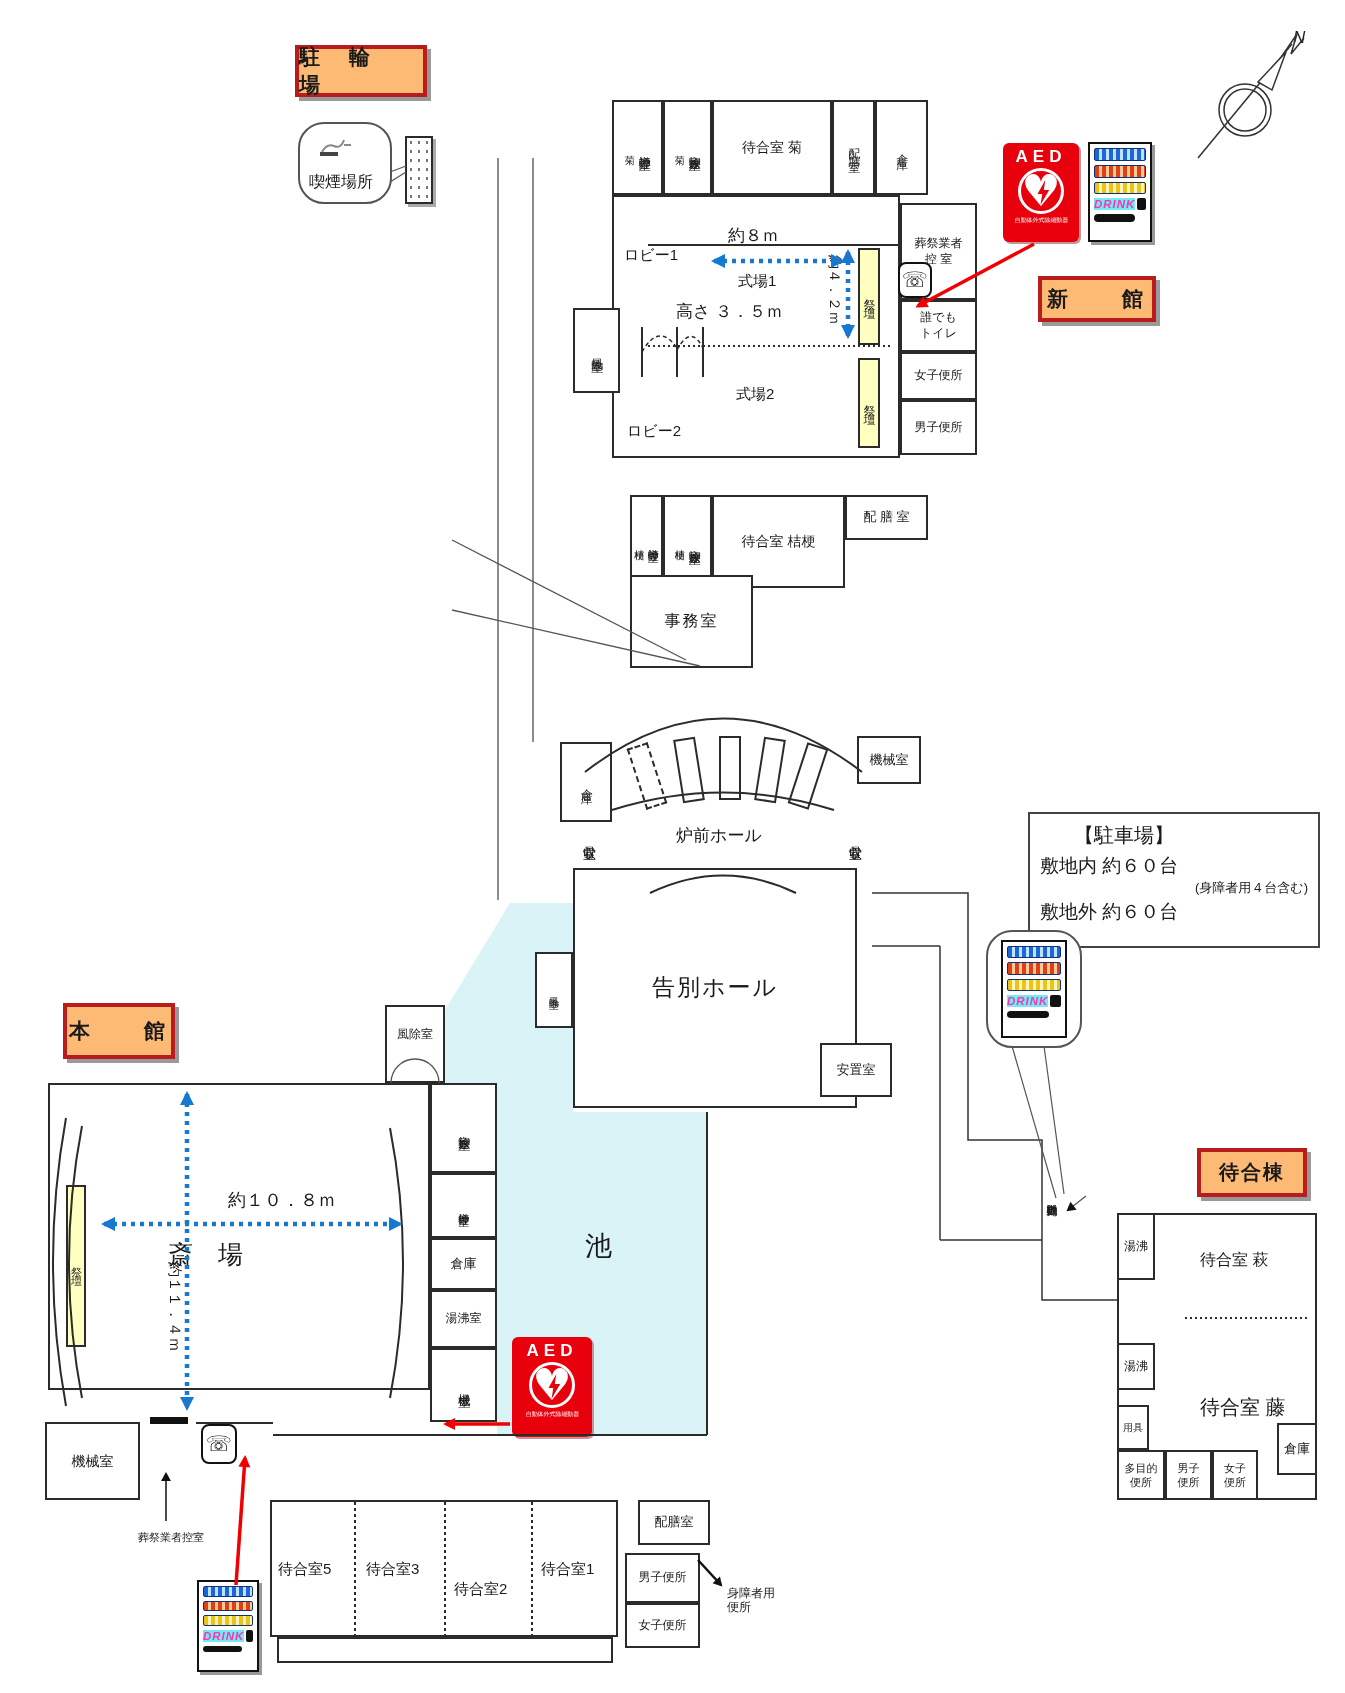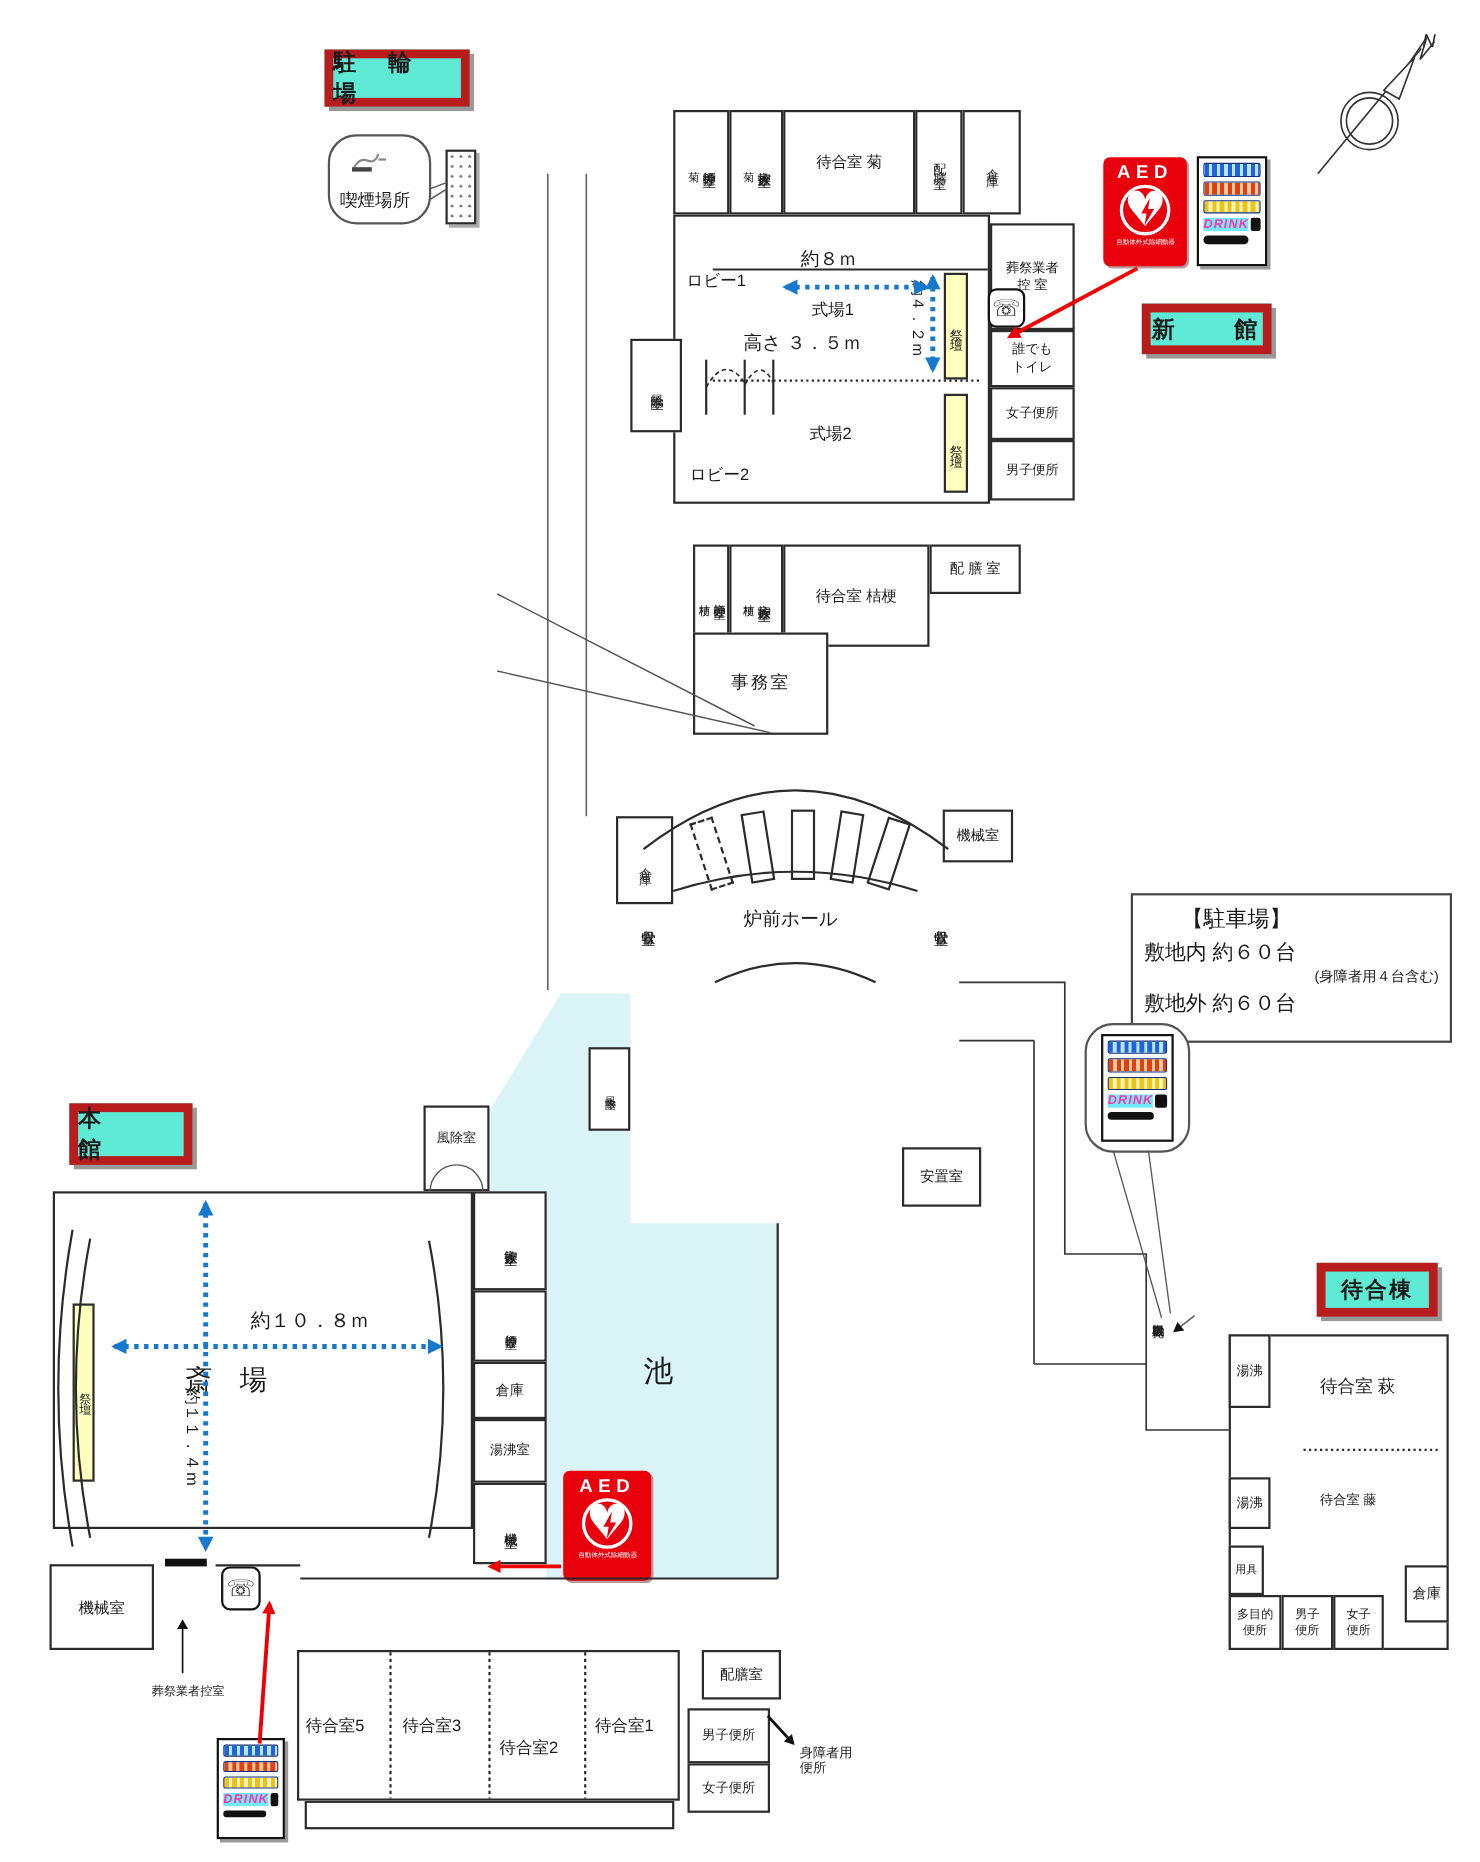--- a/index.html
+++ b/index.html
@@ -6,21 +6,21 @@
 body{background:#fff;font-family:"Liberation Sans","DejaVu Sans",sans-serif}
 .plan{position:relative;width:1345px;height:1693px;background:#fff;color:#1a1a1a;overflow:hidden}
 .abs{position:absolute}
 .room{position:absolute;border:2px solid #2b2b2b;background:#fff;display:flex;flex-direction:column;align-items:center;justify-content:center;text-align:center;font-size:13px;line-height:1.3;color:#1a1a1a}
 .v{writing-mode:vertical-rl;text-orientation:upright;letter-spacing:1px}
 .v span{display:block}
 .tag{font-size:10px}
 .lbl{position:absolute;font-size:15px;color:#1a1a1a;white-space:nowrap}
 .vlbl{position:absolute;writing-mode:vertical-rl;text-orientation:upright;color:#1a1a1a;white-space:nowrap}
 .rot{transform:rotate(90deg);transform-origin:0 0}
-.plate{position:absolute;background:#5eead4;border:8px solid #b91c1c;box-shadow:4px 4px 0 #999;display:flex;align-items:center;justify-content:center;font-weight:bold;font-size:21px;letter-spacing:4px}
+.plate{position:absolute;background:#fdba74;border:4px solid #b91c1c;box-shadow:4px 4px 0 #999;display:flex;align-items:center;justify-content:center;font-weight:bold;font-size:21px;letter-spacing:4px}
 .saidan{position:absolute;background:#ffffc0;border:2px solid #2b2b2b;writing-mode:vertical-rl;text-orientation:upright;display:flex;align-items:center;justify-content:center;font-size:12px;letter-spacing:8px;color:#1a1a1a}
 .callout{position:absolute;background:#fff;border:2px solid #555;border-radius:26px}
 .note{position:absolute;background:#fff;border:2px solid #444}
 .phone{position:absolute;background:#fff;border:2.5px solid #111;border-radius:8px;display:flex;align-items:center;justify-content:center;font-size:21px;color:#111;font-family:"DejaVu Sans",sans-serif}
 .furn{position:absolute;width:22px;height:64px;border:2px solid #2b2b2b;background:#fff}
 .aed{position:absolute;background:#e8000d;border-radius:6px;color:#fff;display:flex;flex-direction:column;align-items:center;padding:4px 2px;box-shadow:2px 2px 0 #b99}
 .aed-t{font-weight:bold;font-size:17px;letter-spacing:5px}
 .aed-heart{width:46px;height:46px;border:3px solid #fff;border-radius:50%;position:relative;display:flex;align-items:center;justify-content:center;margin:1px 0;font-family:"DejaVu Sans",sans-serif}
 .aed-heart .hg{color:#fff;font-size:44px;line-height:40px}
 .aed-bolt{position:absolute;left:15px;top:9px;width:15px;height:25px;background:#e8000d;clip-path:polygon(62% 0,10% 56%,42% 56%,30% 100%,88% 40%,52% 40%)}
@@ -131,20 +131,21 @@
   <div class="room v" style="left:560px;top:742px;width:52px;height:80px;font-size:12px;letter-spacing:3px">倉庫</div>
   <div class="room" style="left:857px;top:736px;width:64px;height:48px;font-size:13px">機械室</div>
   <div class="furn" style="left:636px;top:744px;transform:rotate(-18deg);border-style:dashed"></div>
   <div class="furn" style="left:678px;top:738px;transform:rotate(-9deg)"></div>
   <div class="furn" style="left:719px;top:736px"></div>
   <div class="furn" style="left:759px;top:738px;transform:rotate(9deg)"></div>
   <div class="furn" style="left:797px;top:744px;transform:rotate(18deg)"></div>
   <div class="lbl" style="left:676px;top:824px;font-size:17px">炉前ホール</div>
   <div class="vlbl" style="left:580px;top:836px;font-size:13px">収骨室</div>
   <div class="vlbl" style="left:846px;top:836px;font-size:13px">収骨室</div>
+  <div class="room" style="left:573px;top:868px;width:284px;height:240px;font-size:23px;letter-spacing:2px">告別ホール</div>
   <div class="room v" style="left:535px;top:952px;width:38px;height:76px;font-size:10px">風除室</div>
   <div class="room" style="left:820px;top:1043px;width:72px;height:54px;font-size:13px">安置室</div>
 
   <div class="note" style="left:1028px;top:812px;width:292px;height:136px;padding:8px 10px">
     <div style="font-size:20px;padding-left:34px">【駐車場】</div>
     <div style="font-size:19px;margin-top:4px">敷地内 約６０台</div>
     <div style="font-size:13px;text-align:right">(身障者用４台含む)</div>
     <div style="font-size:19px;margin-top:2px">敷地外 約６０台</div>
   </div>
 
@@ -209,21 +210,21 @@
         <div class="vm-panel">DRINK</div>
         <div class="vm-btn"></div>
       </div>
     <div class="vm-slot"></div>
   </div>
 
   <div class="plate" style="left:1197px;top:1148px;width:110px;height:49px;font-size:20px;letter-spacing:2px">待合棟</div>
   <div class="room" style="left:1117px;top:1213px;width:200px;height:287px"></div>
   <div class="room" style="left:1117px;top:1213px;width:38px;height:67px;font-size:12px">湯沸</div>
   <div class="lbl" style="left:1200px;top:1250px;font-size:16px">待合室 萩</div>
-  <div class="lbl" style="left:1200px;top:1355px;font-size:12px">待合室 藤</div>
+  <div class="lbl" style="left:1200px;top:1394px;font-size:20px">待合室 藤</div>
   <div class="room" style="left:1117px;top:1343px;width:38px;height:47px;font-size:12px">湯沸</div>
   <div class="room" style="left:1117px;top:1405px;width:32px;height:45px;font-size:10px">用具</div>
   <div class="room" style="left:1117px;top:1450px;width:48px;height:50px;font-size:11px">
     <span>多目的</span>
       <span>便所</span>
   </div>
   <div class="room" style="left:1165px;top:1450px;width:47px;height:50px;font-size:11px">
     <span>男子</span>
       <span>便所</span>
   </div>

